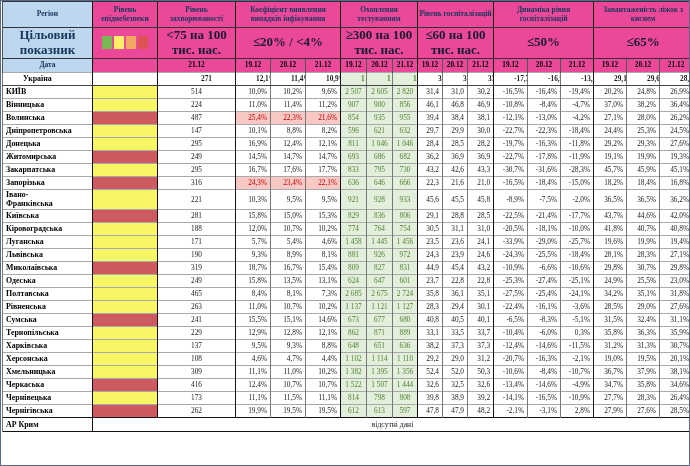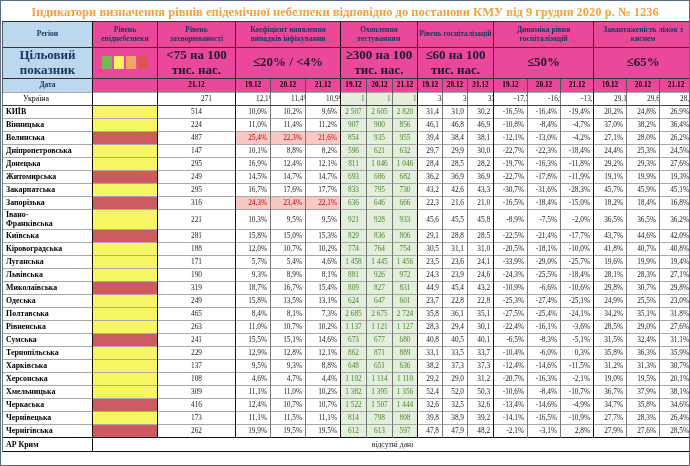--- a/index.html
+++ b/index.html
@@ -33,32 +33,31 @@
   tbody{border-top:1.6px solid #111;}
   tbody td{height:12px;color:#1a1a1a;white-space:nowrap;}
   td.rg{font-size:7.9px;font-weight:bold;text-align:left;padding-left:3px;color:#000;
         white-space:pre-line;line-height:1.2;}
   td.ctr{text-align:center;}
   td.num{text-align:right;padding-right:3px;}
   td.lvl.yellow{background:var(--c-lv-y,#F7F766);}
   td.lvl.red{background:var(--c-lv-r,#CD5A60);}
   td.green{background:var(--c-test-bg,#E2EFDA);color:var(--c-test-tx,#538135);}
   td.alert{background:var(--c-alert-bg,#F7C8C4);color:var(--c-alert-tx,#C00000);text-align:right;}
-  tr.bold td{font-weight:normal;border-bottom:1.1px solid #444;padding-left:20px;}
+  tr.bold td{font-weight:bold;border-bottom:1.1px solid #444;padding-left:20px;}
   tr.nodata-row td{height:13px;}
   tr.nodata-row.first td{border-top:1.5px solid #111;}
   td.nod{text-align:center;font-size:7.6px;}
   .legend{display:flex;justify-content:center;align-items:center;gap:2px;height:100%;}
   .legend span{display:inline-block;width:10px;height:13px;}
 </style>
 </head>
 <body>
 
 <div id="page">
-  <div class="title">Індикатори визначення рівнів епідемічної небезпеки відповідно до постанови КМУ від 9 грудня 2020 р. № 1236</div>
 
   <table>
     <colgroup>
       <col class="c-region">
         <col class="c-level">
         <col class="c-inc">
       <col class="c-det">
         <col class="c-det">
         <col class="c-det">
       <col class="c-t1">

